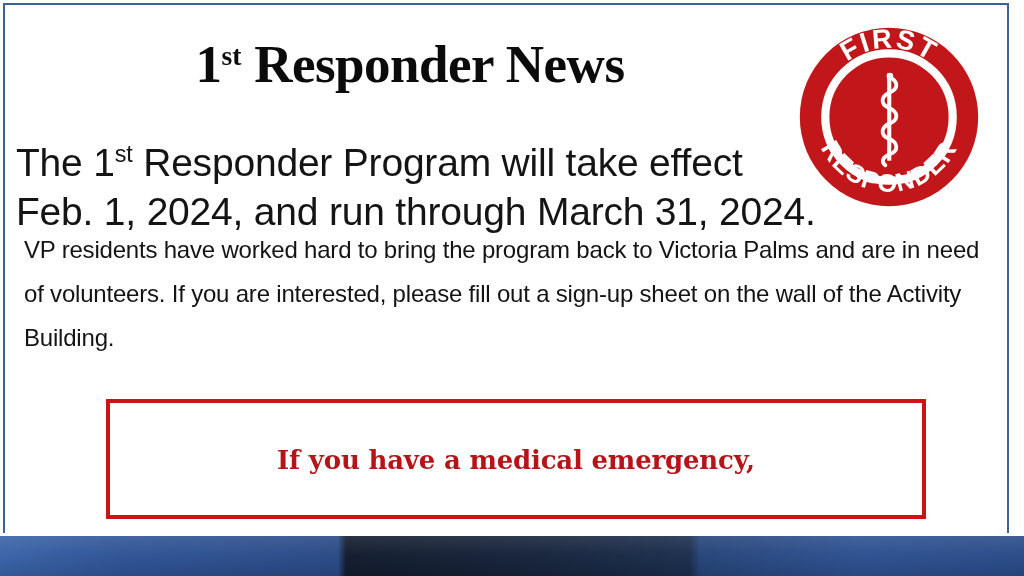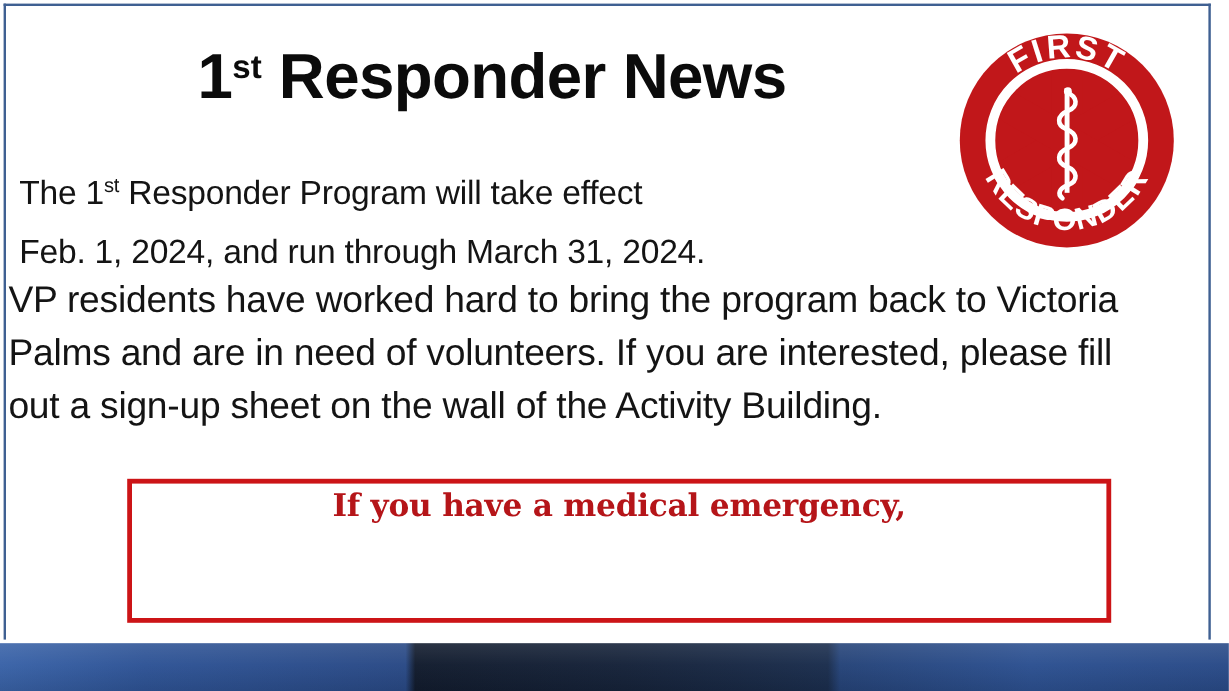--- a/index.html
+++ b/index.html
@@ -44,21 +44,21 @@
     background: #ffffff;
   }
 
   
   #title {
     position: absolute;
     left: 40px;
     top: 26px;
     width: 740px;
     text-align: center;
-    font-family: Liberation Sans, sans-serif;
+    font-family: Liberation Serif, serif;
     font-weight: 700;
     font-size: 53px;
     line-height: 60px;
     color: #0b0b0b;
     letter-spacing: -0.5px;
     white-space: nowrap;
   }
   #title .sup {
     font-size: 0.52em;
     vertical-align: 0.62em;
@@ -81,28 +81,28 @@
     position: absolute;
     color: #141414;
     font-family: "Liberation Sans", sans-serif;
     font-weight: 400;
     letter-spacing: -0.2px;
   }
   #para-1 {
     left: 16px;
     top: 130px;
     width: 780px;
-    font-size: 28px;
+    font-size: 39px;
     line-height: 49px;
   }
   #para-2 {
-    left: 7px;
+    left: 24px;
     top: 228px;
     width: 966px;
-    font-size: 31px;
+    font-size: 24px;
     line-height: 44px;
   }
   .body-block .sup {
     font-size: 0.6em;
     vertical-align: 0.58em;
   }
   .body-line { white-space: nowrap; }
   #para-2 .body-line { white-space: normal; }
 
   
@@ -111,21 +111,21 @@
     left: 106px;
     top: 399px;
     width: 820px;
     height: 120px;
     box-sizing: border-box;
     border: 4px solid #cc1417;
     background: #ffffff;
     display: flex;
     flex-direction: column;
     align-items: center;
-    justify-content: flex-start;
+    justify-content: center;
     padding-top: 2px;
   }
   #emergency-box .em-line {
     font-family: "DejaVu Serif", "Liberation Serif", serif;
     font-weight: 700;
     font-size: 26px;
     line-height: 34px;
     color: #b51519;
     white-space: nowrap;
     letter-spacing: -0.2px;

